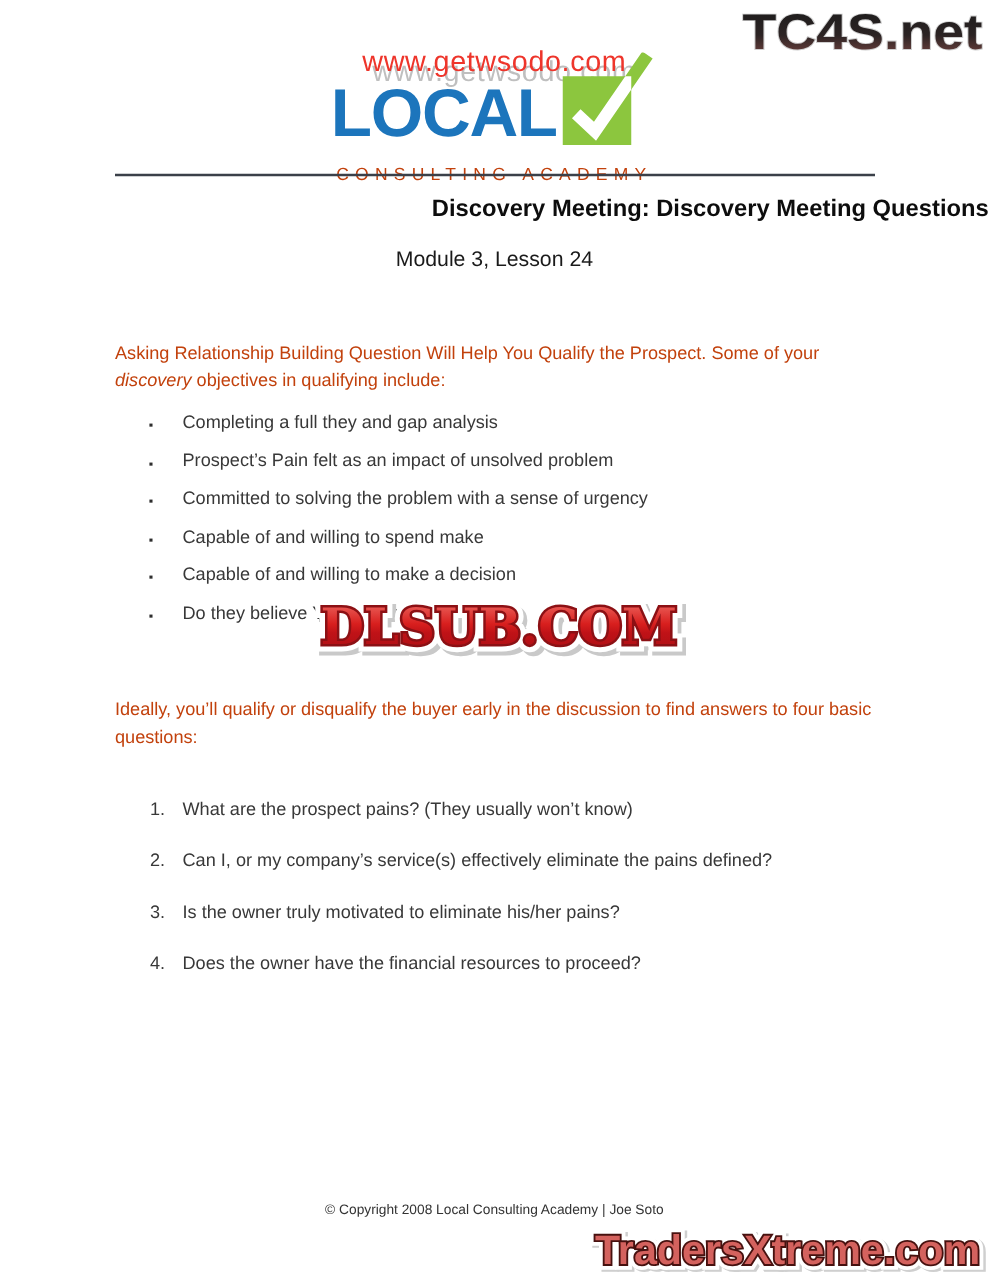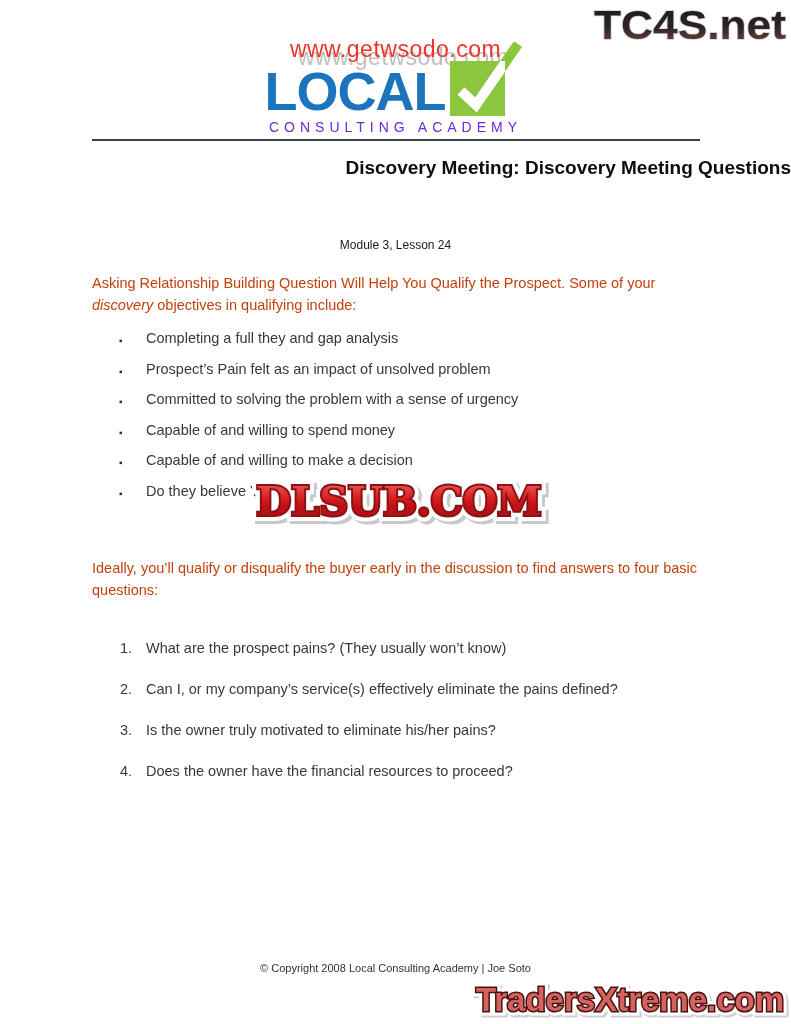--- a/index.html
+++ b/index.html
@@ -18,26 +18,26 @@
 
   
   .tc4s { top:0px; right:2px; }
 
   
   .logo-block { top:42px; left:0; width:100%; text-align:center; }
   .logo-inner { display:inline-block; }
   .logo-row { display:flex; align-items:flex-end; justify-content:flex-start; }
   .logo-word { font-size:54px; font-weight:bold; color:#1c75bc; letter-spacing:-1px; line-height:0.88; }
   .logo-check { width:76px; height:74px; margin-left:5px; display:block; }
-  .logo-tagline { margin-top:3px; font-size:14px; color:#6d28d9; letter-spacing:5px; white-space:nowrap; }
+  .logo-tagline { margin-top:15px; font-size:14px; color:#c2410c; letter-spacing:5px; white-space:nowrap; }
 
   .rule { top:139px; left:92px; width:608px; border-top:2px solid #3b4049; }
 
   .title { top:157px; left:0; width:100%; text-align:right; font-size:19px; font-weight:bold; color:#0d0d0d; }
-  .subtitle { top:198px; left:0; width:100%; text-align:center; font-size:12px; color:#1a1a1a;margin-top:40px; }
+  .subtitle { top:198px; left:0; width:100%; text-align:center; font-size:17px; color:#1a1a1a; }
 
   .para { left:92px; width:614px; font-size:14.5px; line-height:22px; color:#c2410c; }
   .para1 { top:272px; }
   .para2 { top:557px; }
   .ital { font-style:italic; }
 
   .bullet-list { top:330px; left:119px; width:560px; list-style:none; }
   .bullet-list li { position:relative; padding-left:27px; margin-bottom:13px; font-size:14.5px; line-height:17.5px; color:#383838; }
   .bullet-marker { position:absolute; left:0; top:2px; font-size:10px; color:#2e2e2e; }
 
@@ -90,21 +90,21 @@
 
 <div class="abs title">Discovery Meeting: Discovery Meeting Questions</div>
 <div class="abs subtitle">Module 3, Lesson 24</div>
 
 <p class="abs para para1"><span>Asking Relationship Building Question Will Help You Qualify the Prospect. Some of your </span><span class="ital">discovery</span><span> objectives in qualifying include:</span></p>
 
 <ul class="abs bullet-list">
   <li><span class="bullet-marker">▪</span><span>Completing a full they and gap analysis</span></li>
   <li><span class="bullet-marker">▪</span><span>Prospect’s Pain felt as an impact of unsolved problem</span></li>
   <li><span class="bullet-marker">▪</span><span>Committed to solving the problem with a sense of urgency</span></li>
-  <li><span class="bullet-marker">▪</span><span>Capable of and willing to spend money</span></li>
+  <li><span class="bullet-marker">▪</span><span>Capable of and willing to spend make</span></li>
   <li><span class="bullet-marker">▪</span><span>Capable of and willing to make a decision</span></li>
   <li><span class="bullet-marker">▪</span><span>Do they believe YOU can help them?</span></li>
 </ul>
 
 <svg class="abs dlsub" width="308" height="68" viewBox="0 0 308 68">
   <defs>
     <linearGradient id="dlsubGrad" x1="0" y1="0" x2="0" y2="1">
       <stop offset="0%" stop-color="#f0726b"></stop>
       <stop offset="45%" stop-color="#d81f1e"></stop>
       <stop offset="60%" stop-color="#c01217"></stop>

